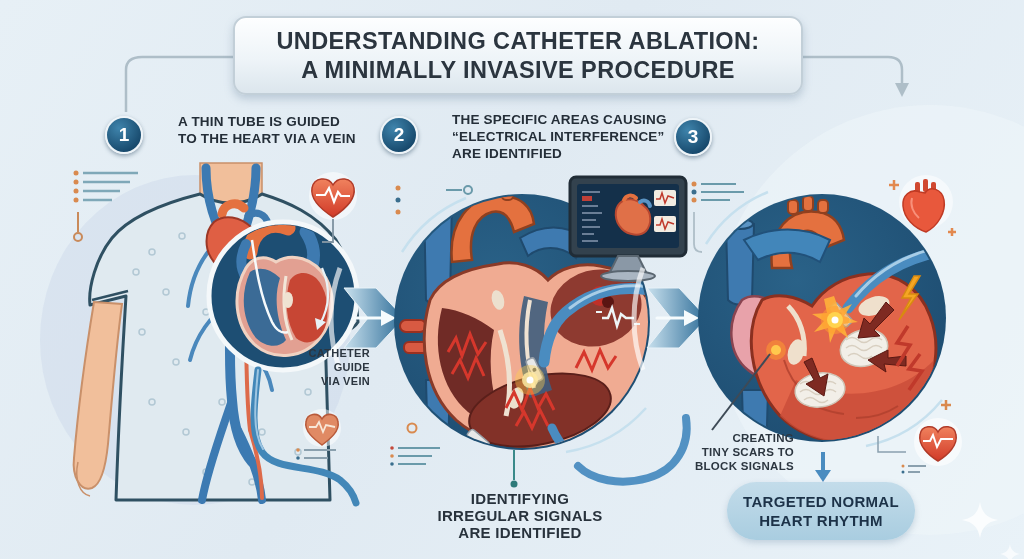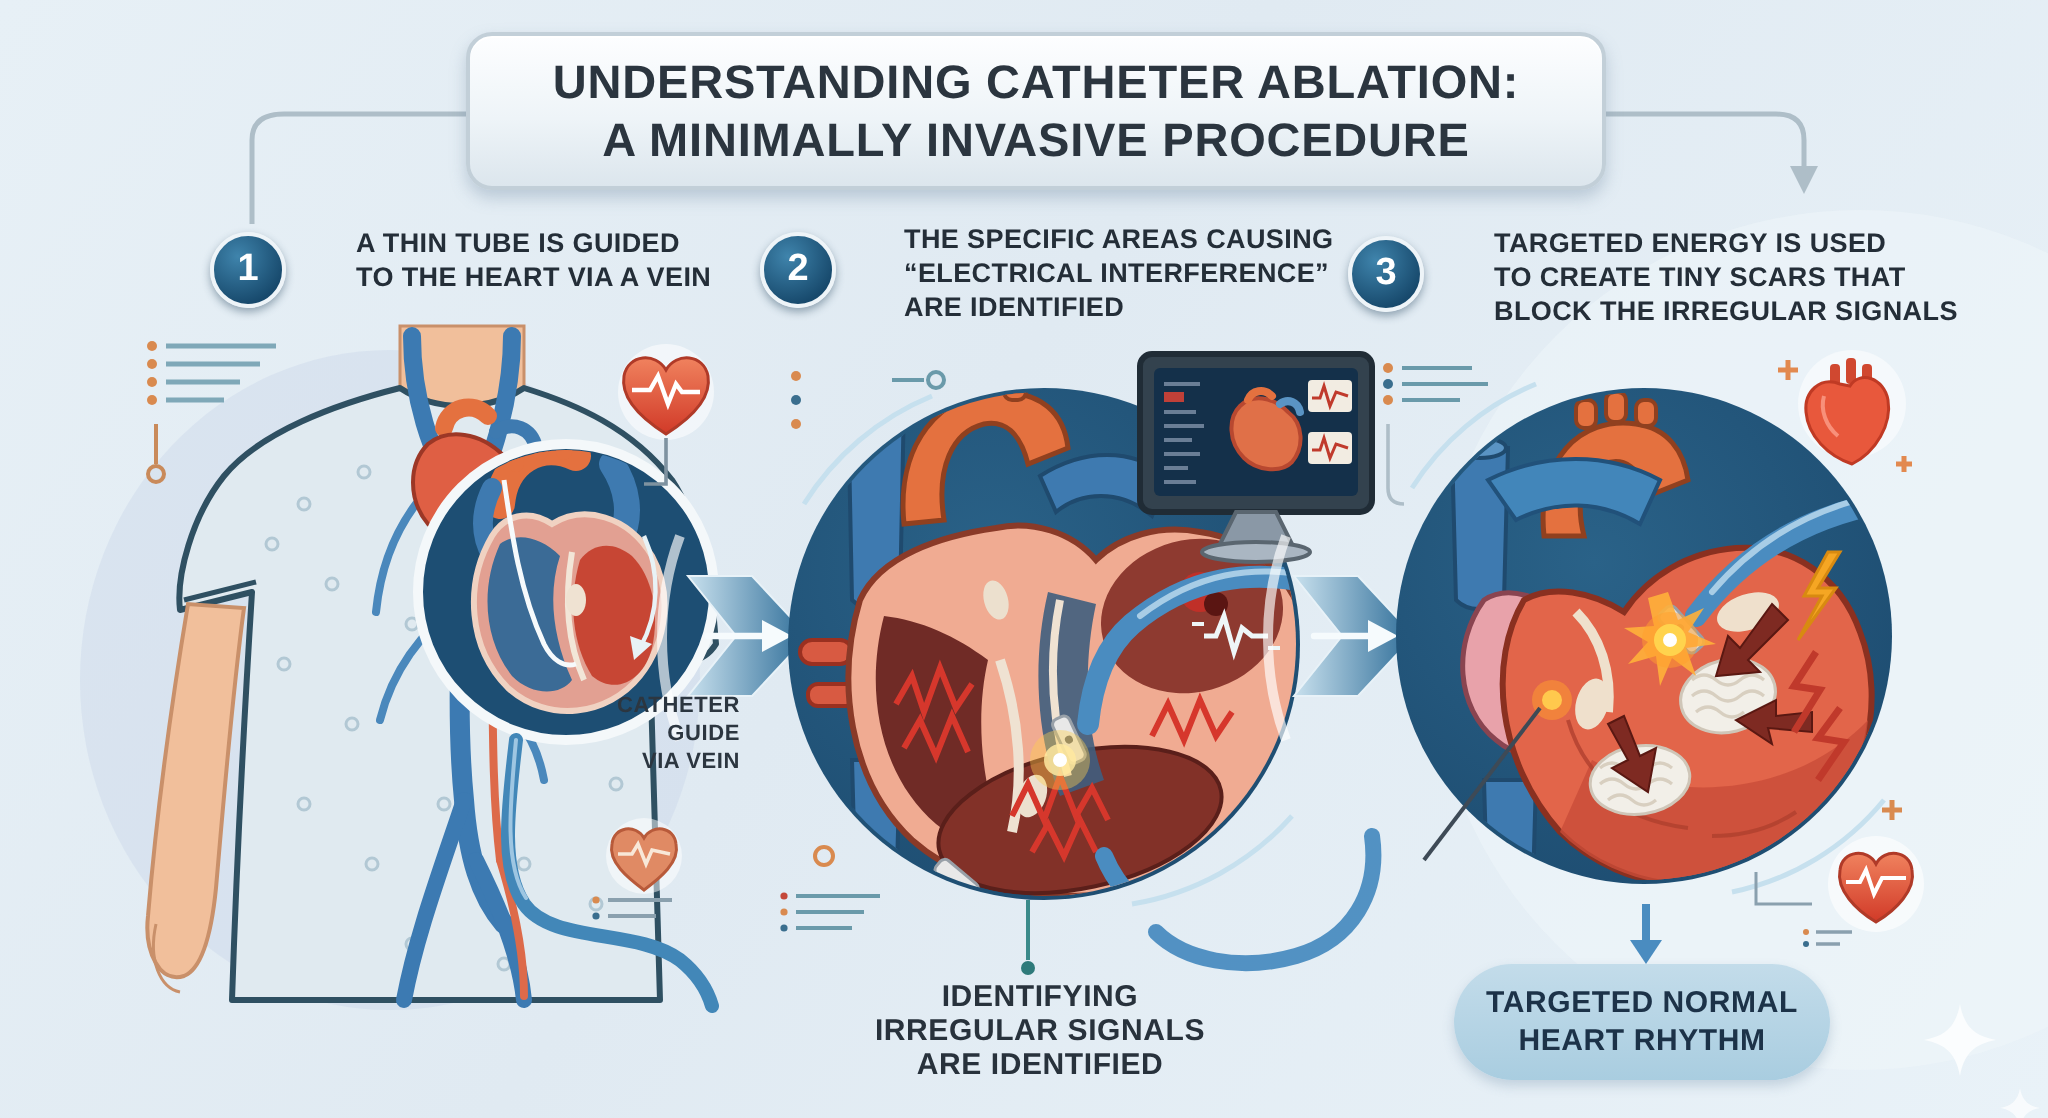--- a/index.html
+++ b/index.html
@@ -463,31 +463,31 @@
 <div class="overlay step-badge" style="left:380px;top:116px;">
   <span>2</span>
 </div>
 <div class="overlay step-label pre" style="left:424px;top:111px;width:250px;">THE SPECIFIC AREAS CAUSING
 “ELECTRICAL INTERFERENCE”
 ARE IDENTIFIED</div>
 
 <div class="overlay step-badge" style="left:674px;top:118px;">
   <span>3</span>
 </div>
-<div class="overlay step-label pre" style="left:719px;top:113px;width:250px;">TARGETED ENERGY IS USED
-TO CREATE TINY SCARS THAT
-BLOCK THE IRREGULAR SIGNALS</div>
 
 <div class="overlay caption caption-sm pre" style="left:258px;top:346px;width:112px;">CATHETER
 GUIDE
 VIA VEIN</div>
 
 <div class="overlay caption caption-md pre" style="left:415px;top:490px;width:210px;">IDENTIFYING
 IRREGULAR SIGNALS
 ARE IDENTIFIED</div>
 
+<div class="overlay caption caption-sm pre" style="left:652px;top:431px;width:142px;font-size:11.5px;">CREATING
+TINY SCARS TO
+BLOCK SIGNALS</div>
 
 <div class="overlay result-pill">
   <div class="txt pre">TARGETED NORMAL
 HEART RHYTHM</div>
 </div>
 
 </div>
 
 </body></html>

